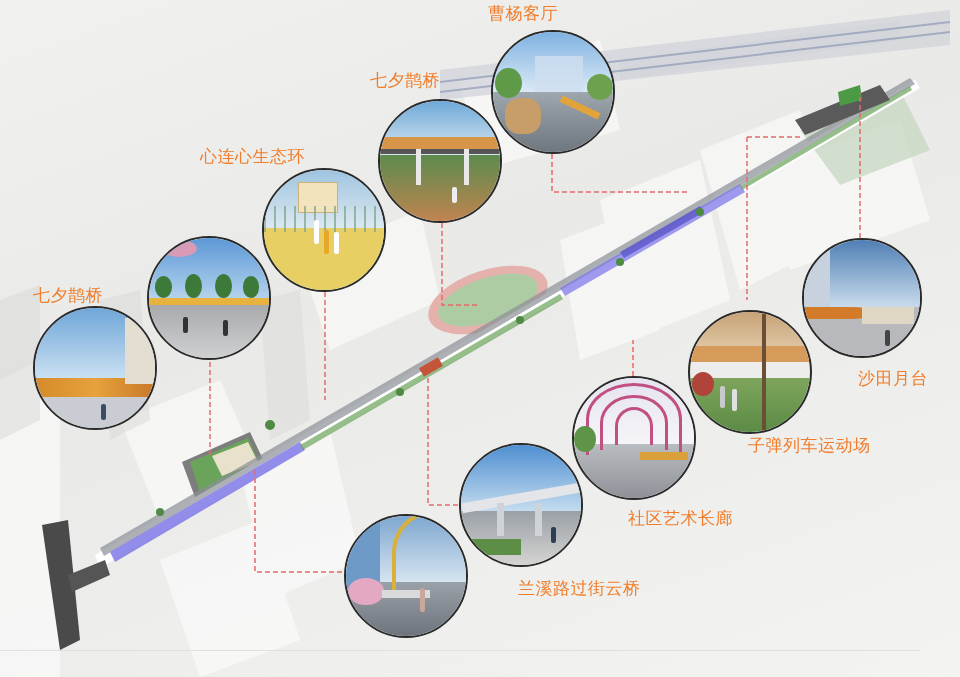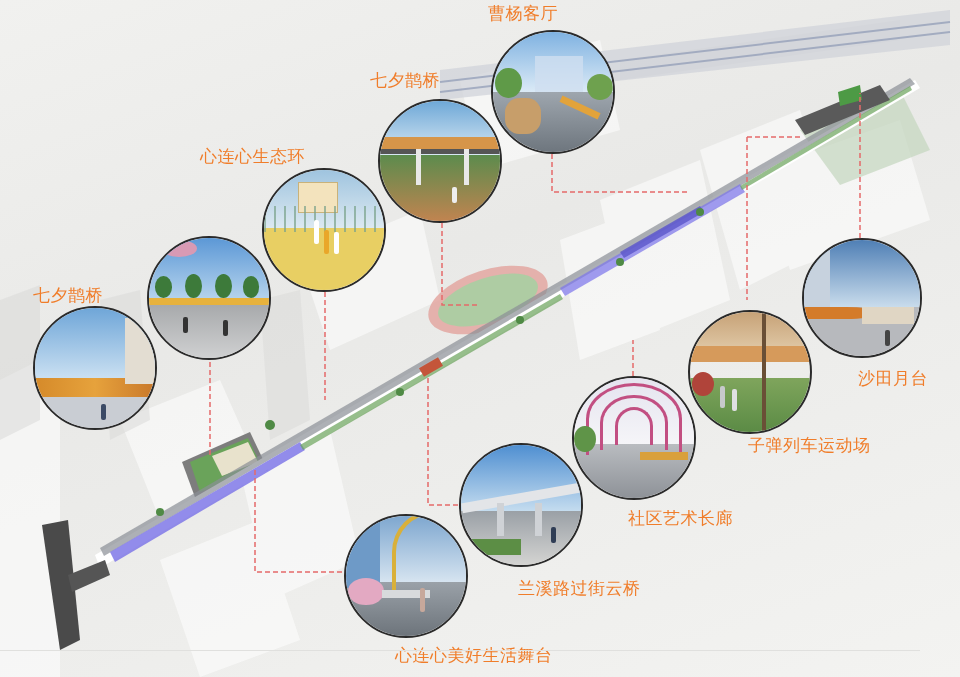--- a/index.html
+++ b/index.html
@@ -200,16 +200,15 @@
 
   <div class="circle" style="left:344px;top:514px;width:124px;height:124px;">
     <div class="sky" style="background:linear-gradient(180deg,#7ea7cf,#d6e4f0);height:55%;"></div>
     <div class="ground" style="background:linear-gradient(180deg,#9aa1a8,#6d747b);height:45%;"></div>
     <div class="band" style="top:0;left:0;width:28%;height:60%;background:#6e9ac7;"></div>
     <div class="arch" style="left:38%;top:-5%;width:70%;height:70%;border-color:#d9b03a;border-width:4px;"></div>
     <div class="tree" style="left:2%;top:52%;width:30%;height:22%;background:#e3a9c2;"></div>
     <div class="band" style="top:62%;left:30%;width:40%;height:6%;background:#d8dadc;"></div>
     <div class="fig" style="left:62%;top:60%;height:24px;background:#c7a89b;"></div>
   </div>
-  <div class="label" style="left:395px;top:645px;">心连心美好生活舞台</div>
 
   <div style="position:absolute;left:0;top:650px;width:920px;height:1px;background:#e0e0de;"></div>
 </div>
 
 </body></html>

